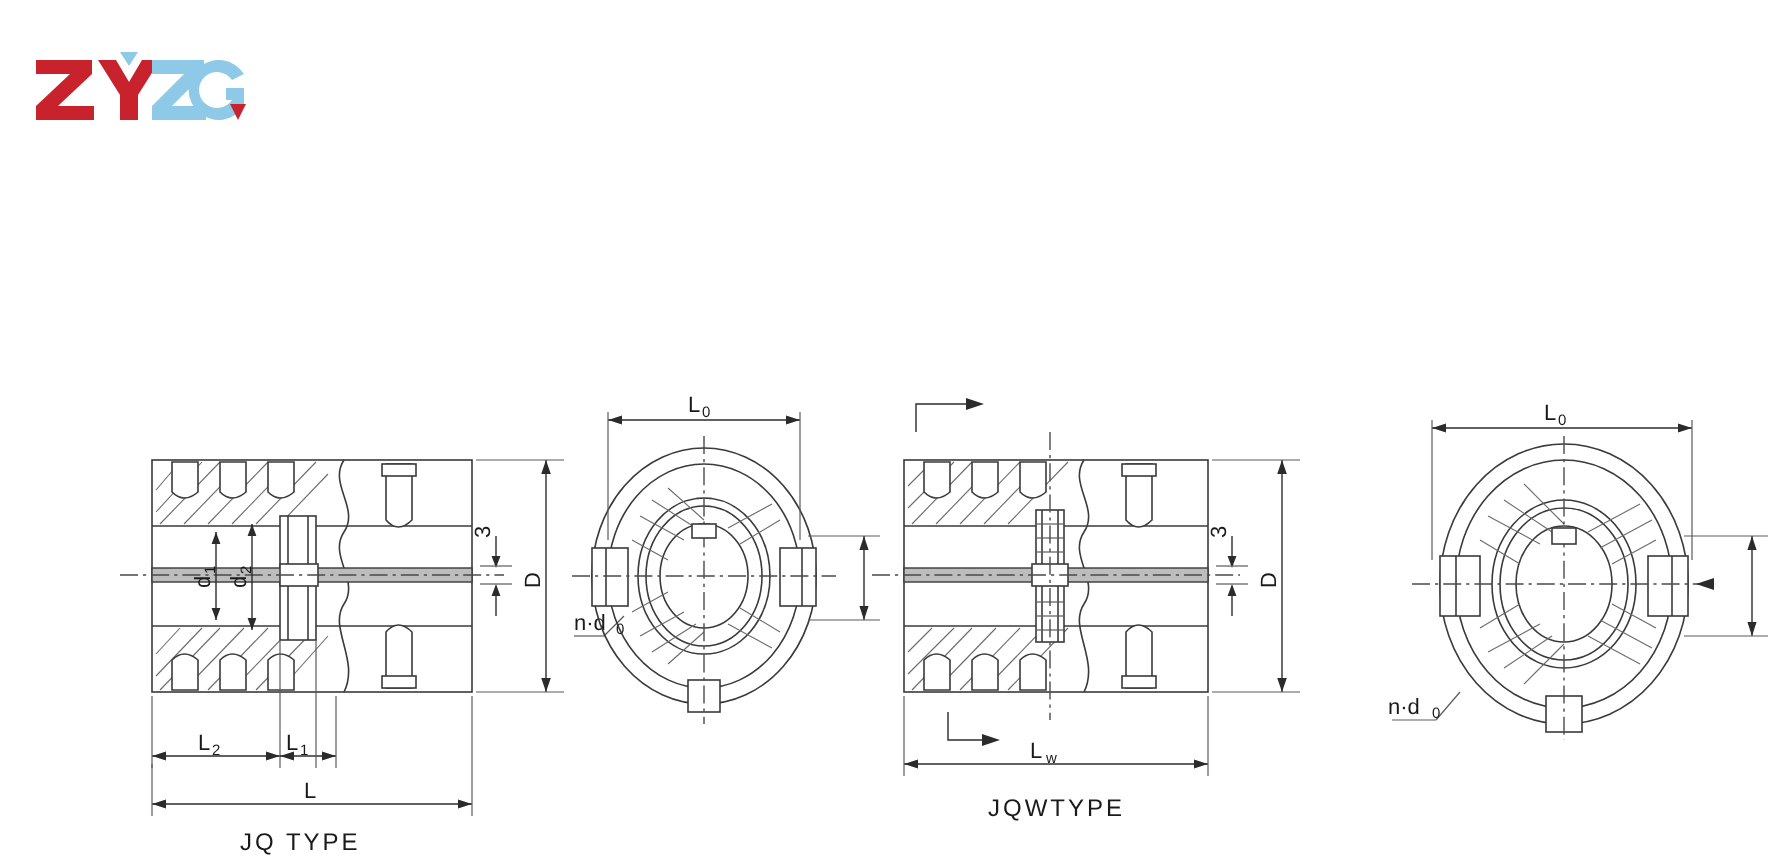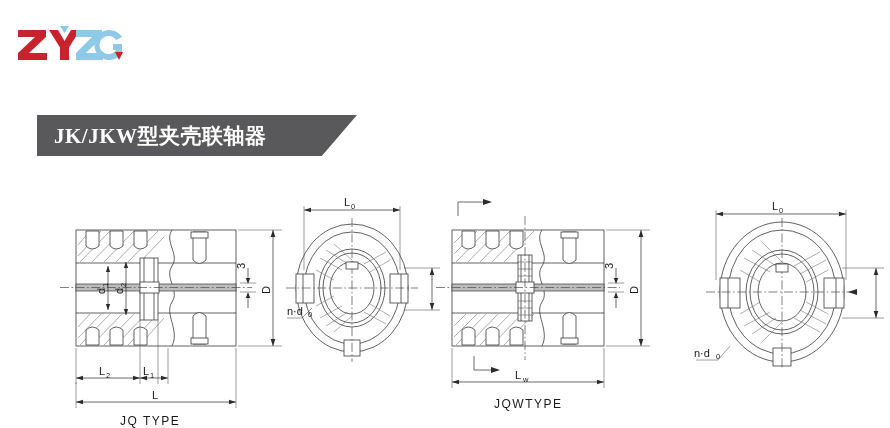--- a/index.html
+++ b/index.html
@@ -57,23 +57,20 @@
       <path d="M44 0 L53 0 L48.5 7 Z" fill="#8ecae8"></path>
 
       <path d="M60 4 H86 V11 L70 27 H87 V34 H60 V27 L76 11 H60 Z" fill="#8ecae8"></path>
 
       <path d="M106 11 A15 15 0 1 0 106 27 V18 H97 V24 H100 A9 9 0 1 1 100 14 Z" fill="#8ecae8"></path>
 
       <path d="M99 26 L107 26 L103 34 Z" fill="#c8232c"></path>
     </svg>
   </div>
 
-  <div class="banner">
-    <span class="banner-text">JK/JKW型夹壳联轴器</span>
-  </div>
 
   <div class="drawings">
     <svg width="890" height="258" viewBox="0 0 890 258">
 
       <g>
 
         <rect class="ln" x="76" y="60" width="160" height="116"></rect>
 
         <line class="ln" x1="76" y1="93" x2="236" y2="93"></line>
         <line class="ln" x1="76" y1="143" x2="236" y2="143"></line>

